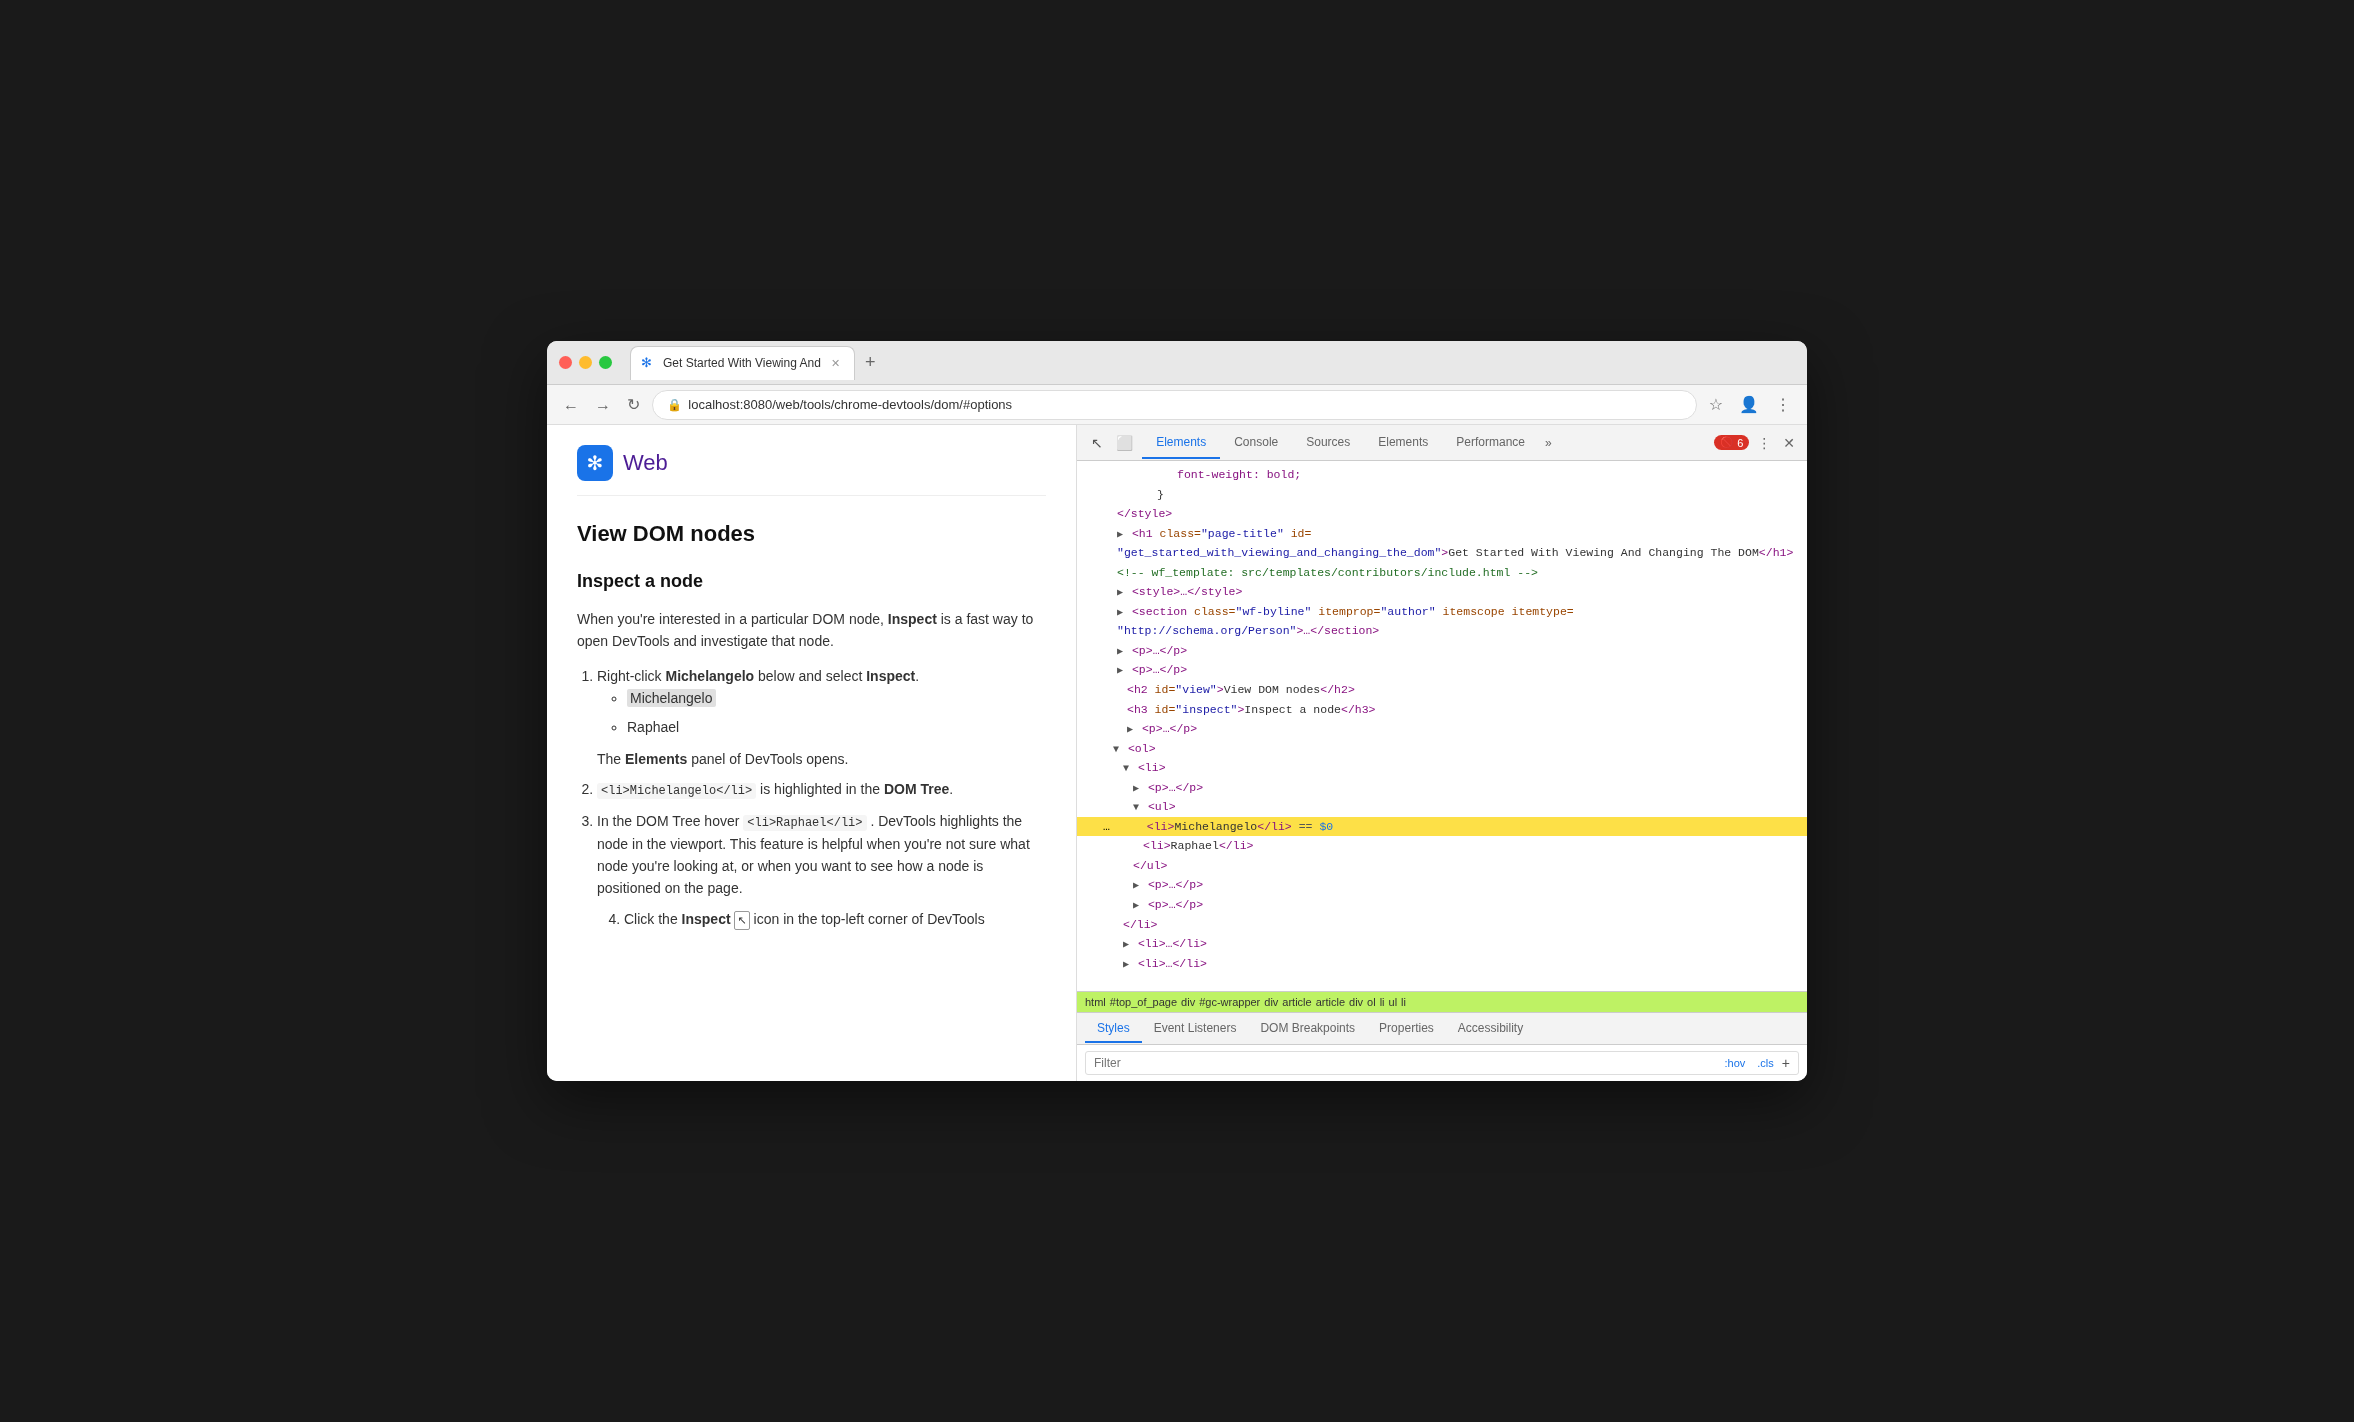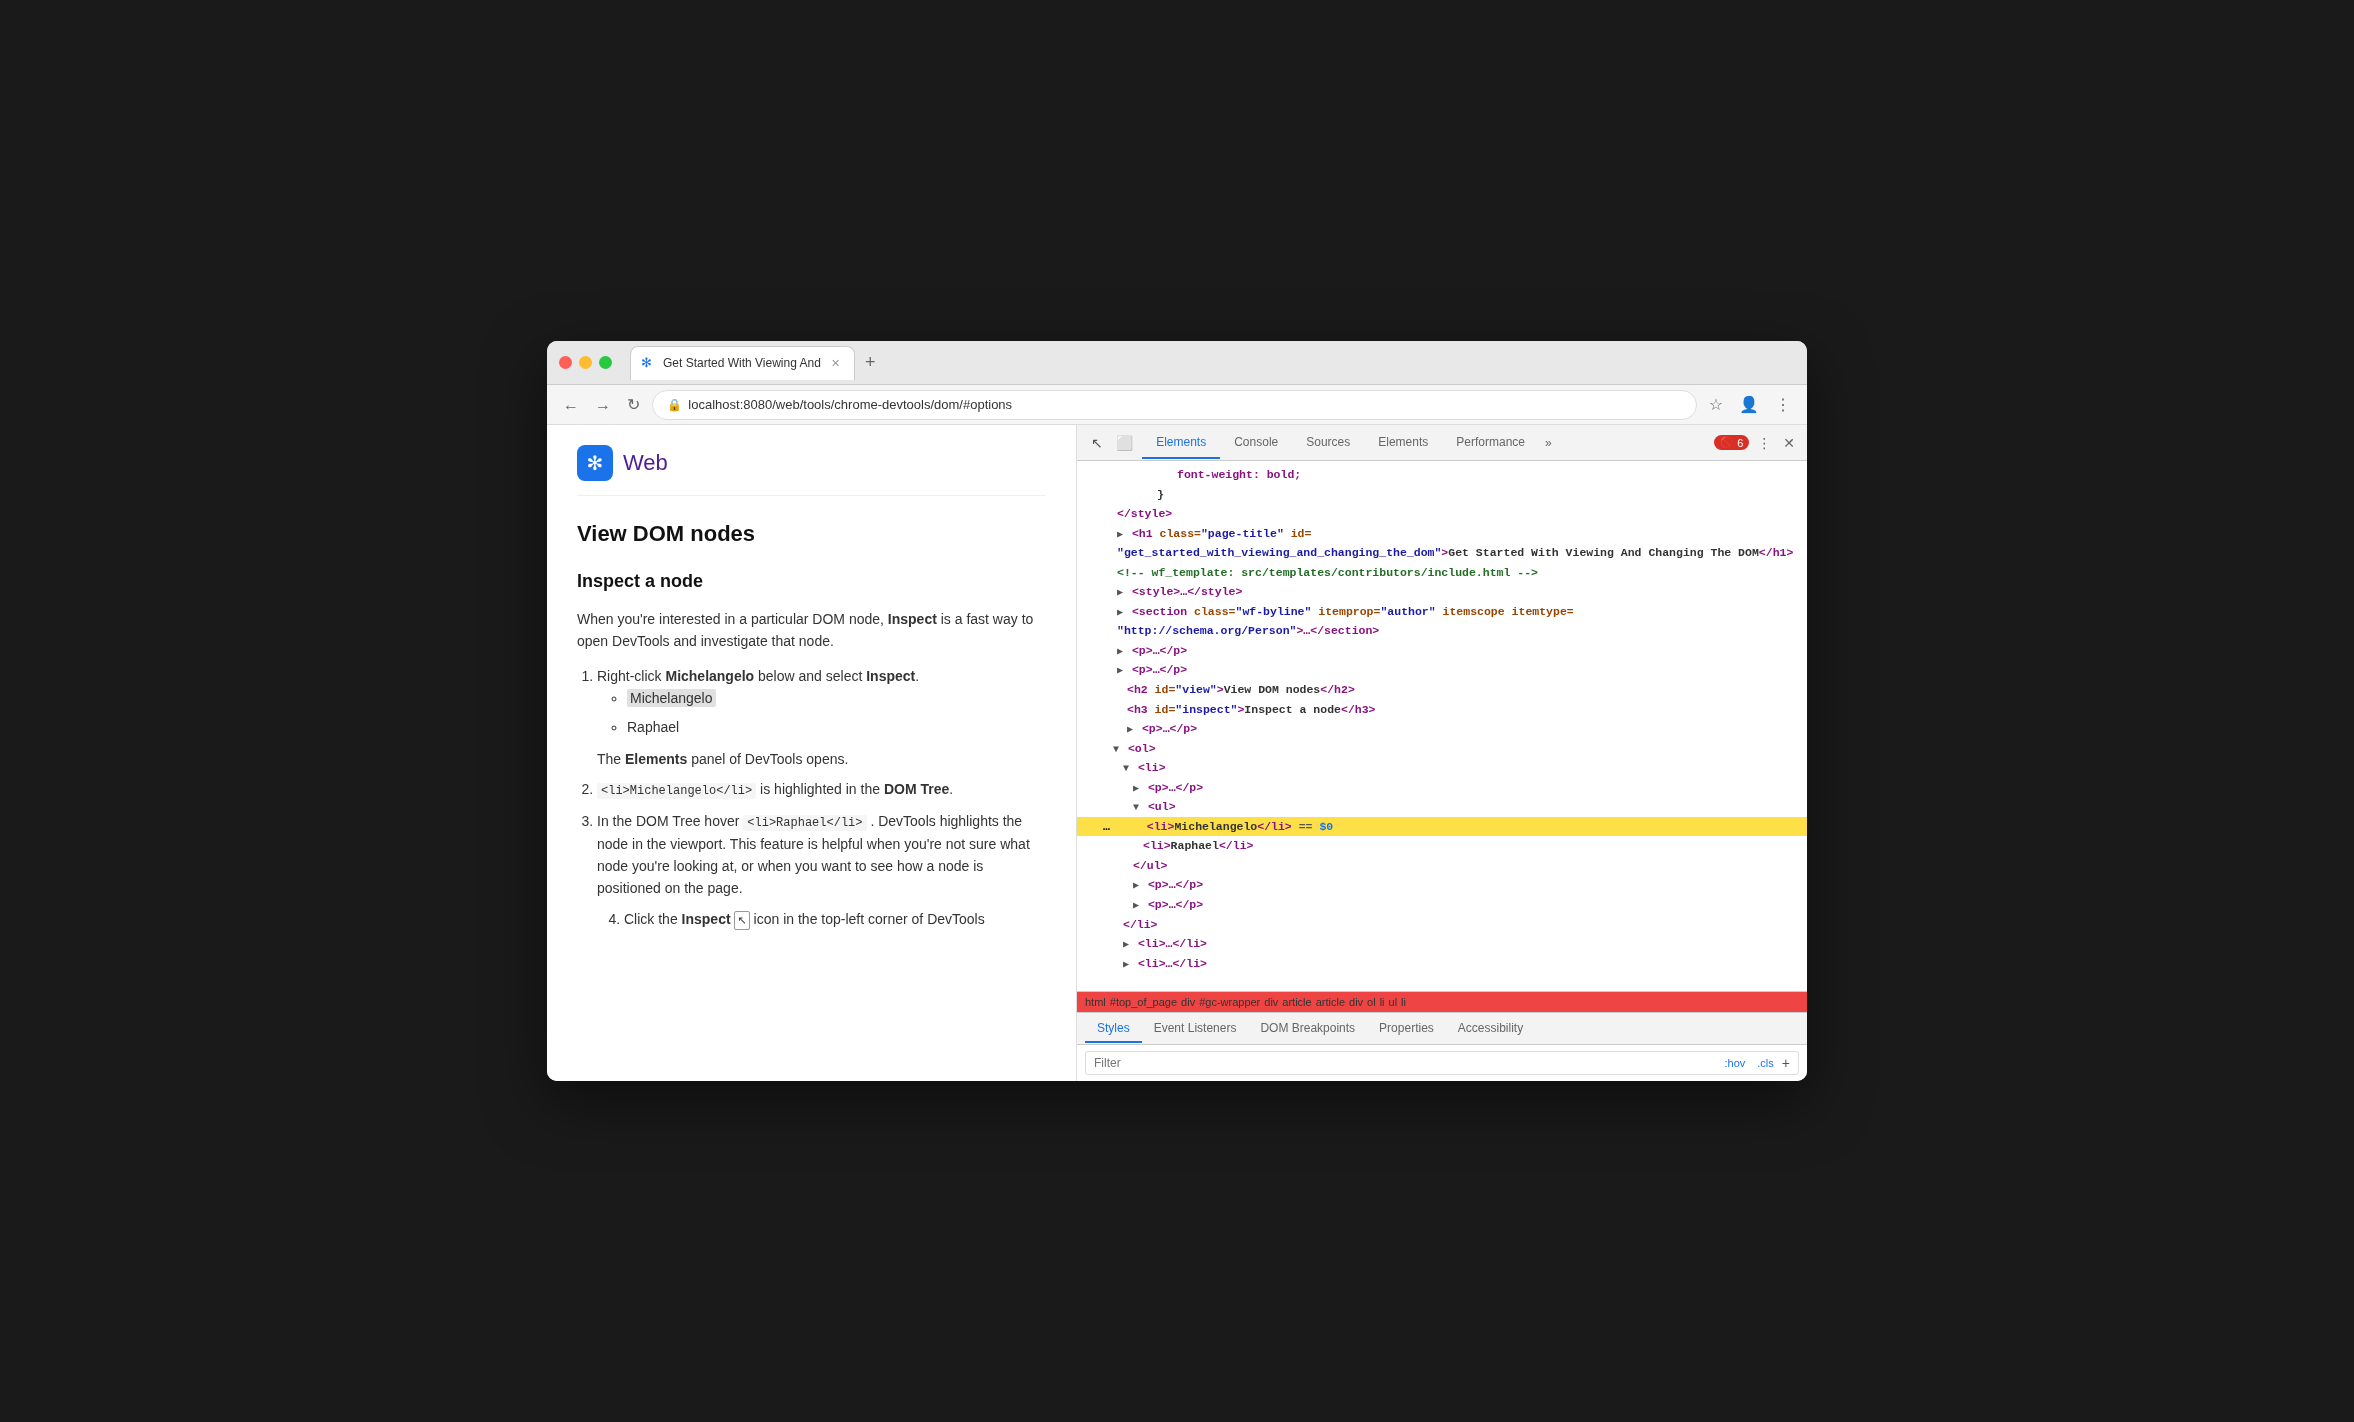--- a/index.html
+++ b/index.html
@@ -151,35 +151,34 @@
       overflow-y: auto;
       font-family: 'Courier New', monospace;
       font-size: 11.5px;
       line-height: 1.7;
       padding: 4px 0;
       background: white;
     }
     .dom-line {
       padding: 0 17px 0 20px;
       white-space: nowrap;
-      font-weight: bold;
     }
     .dom-line.highlighted { background: #fde047; }
     .tag { color: #881280; }
     .attr-name { color: #994500; }
     .attr-value { color: #1a1aa6; }
     .dom-text { color: #333; }
     .dom-comment { color: #236e25; }
     .triangle { color: #555; font-size: 10px; margin-right: 2px; cursor: pointer; }
     .equal-sign { color: #555; }
     .dollar-ref { color: #1a73e8; }
 
     
     .dom-breadcrumb {
-      background: #ef4444;
+      background: #bef264;
       border-top: 1px solid #ccc;
       border-bottom: 1px solid #ccc;
       padding: 4px 8px;
       font-size: 11px;
       color: #333;
       display: flex; gap: 4px; align-items: center;
       flex-shrink: 0;
       white-space: nowrap;
       overflow: hidden;
     }

